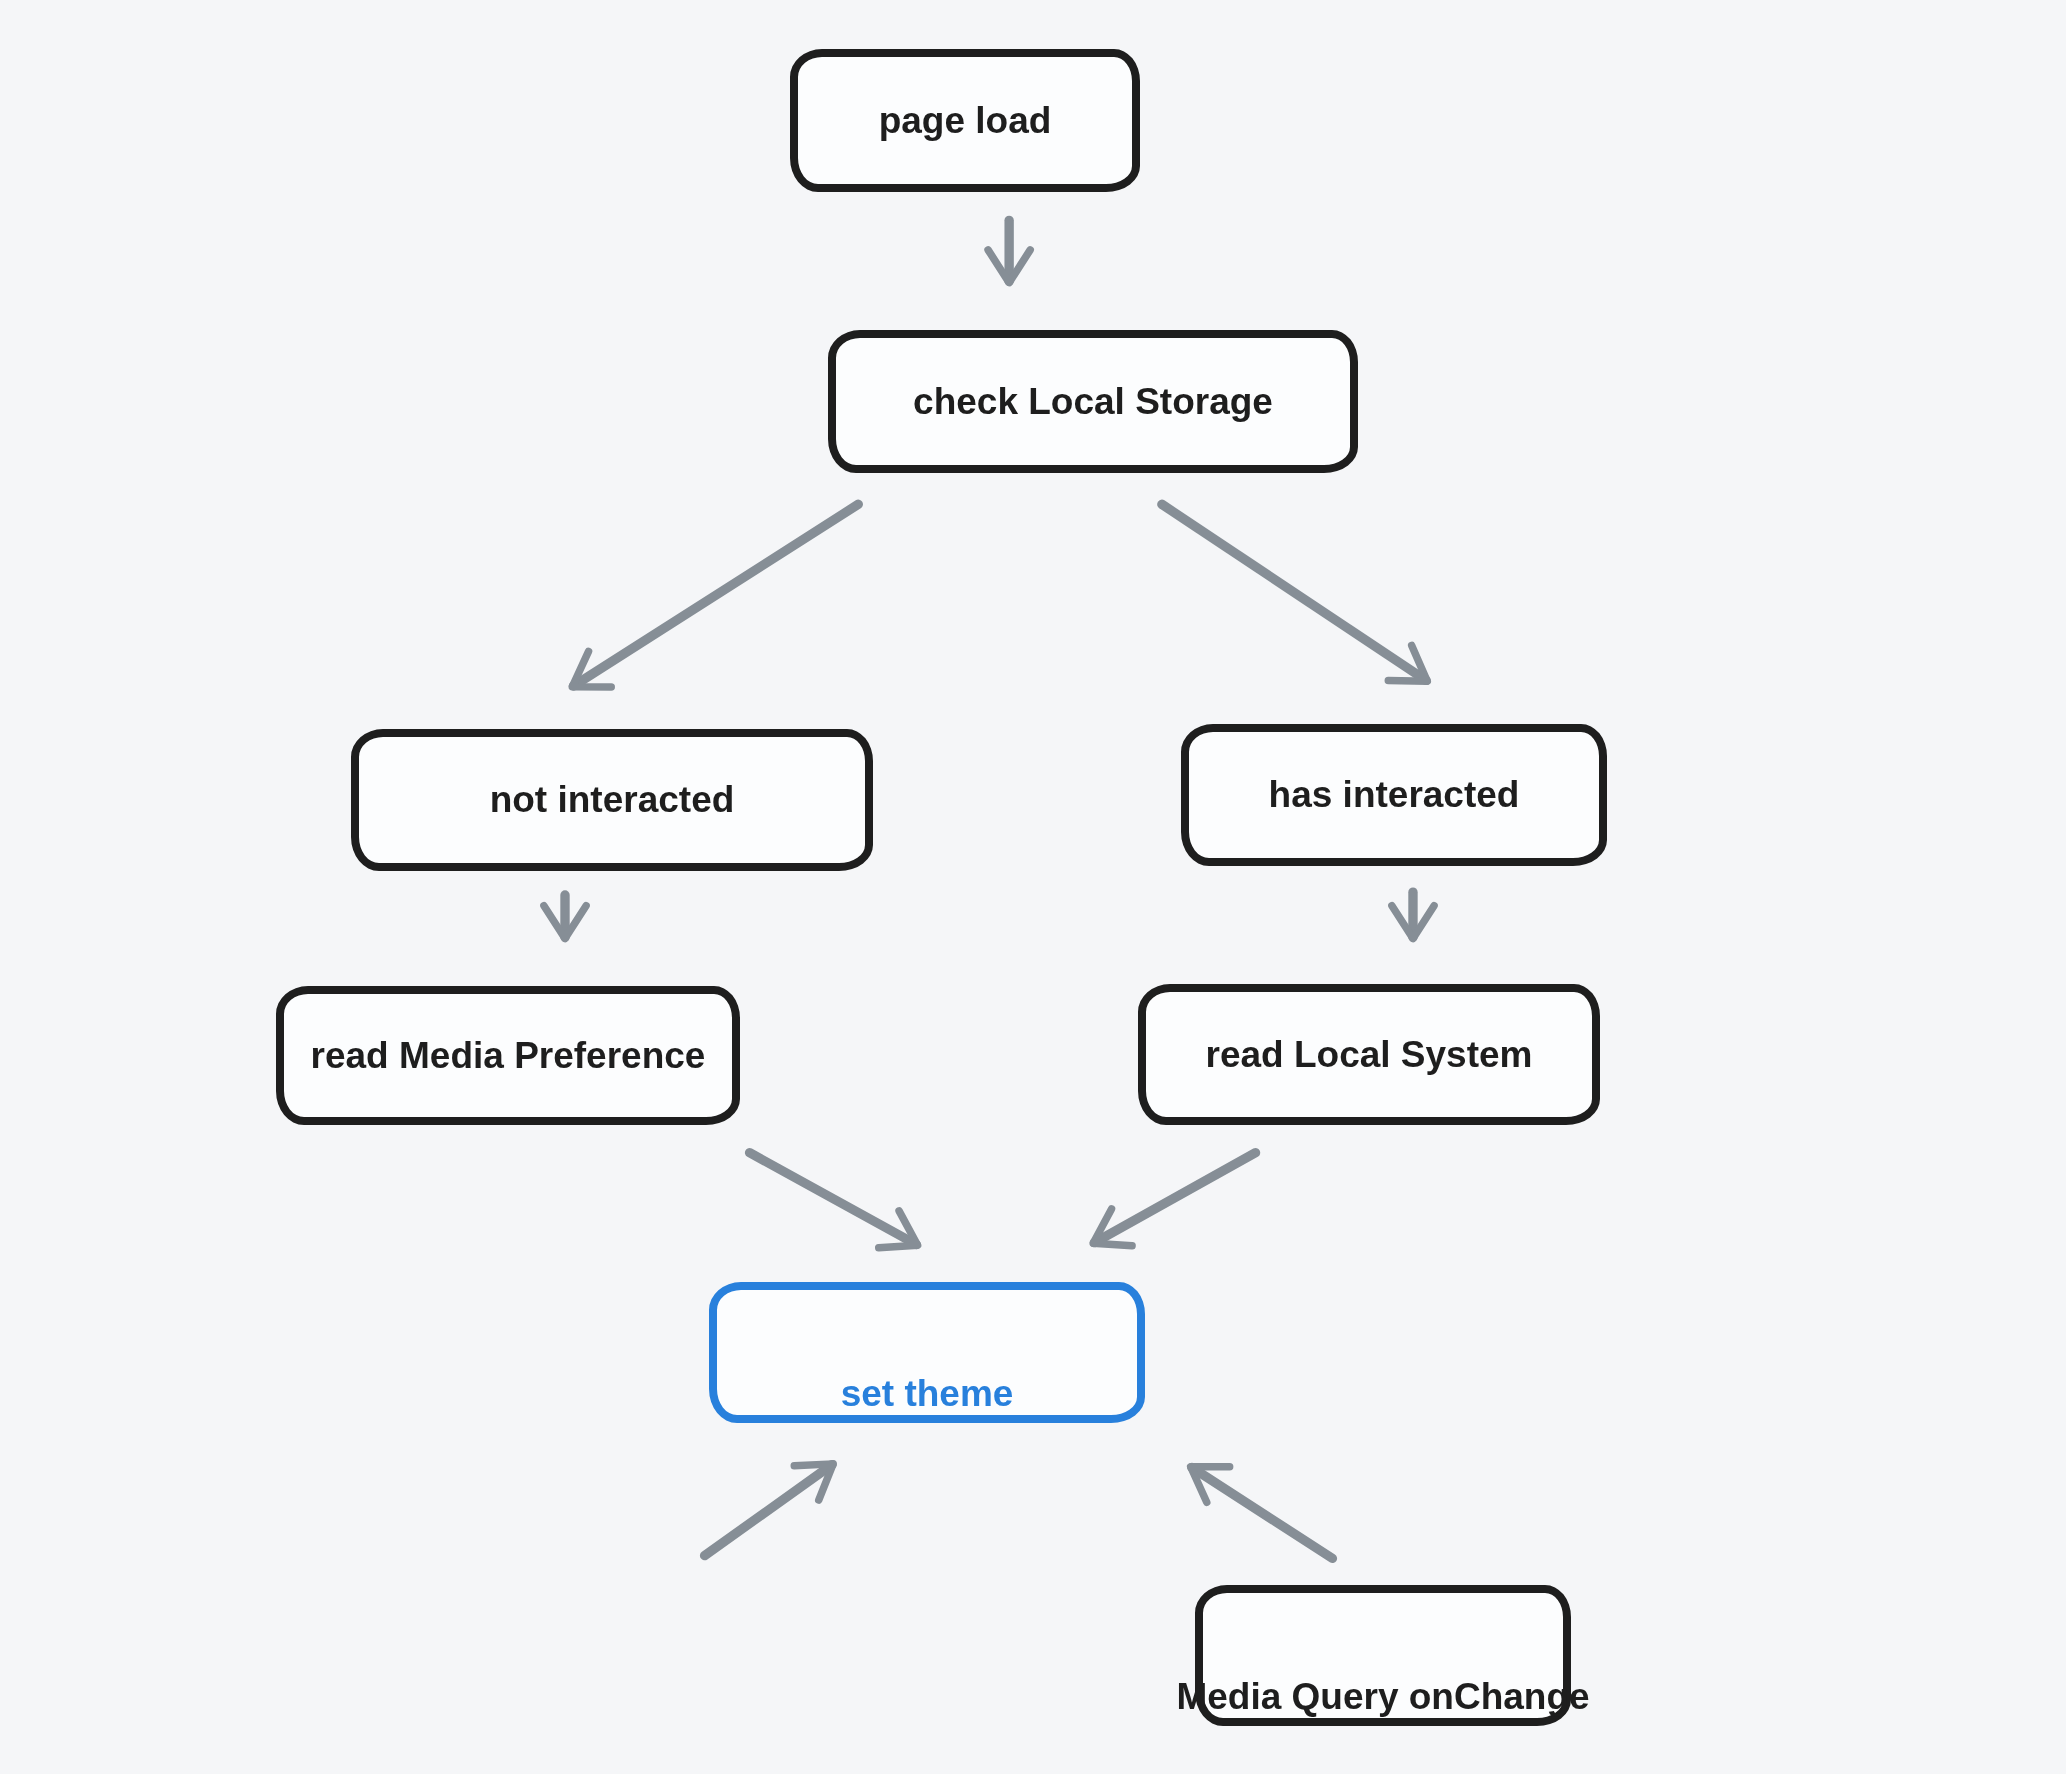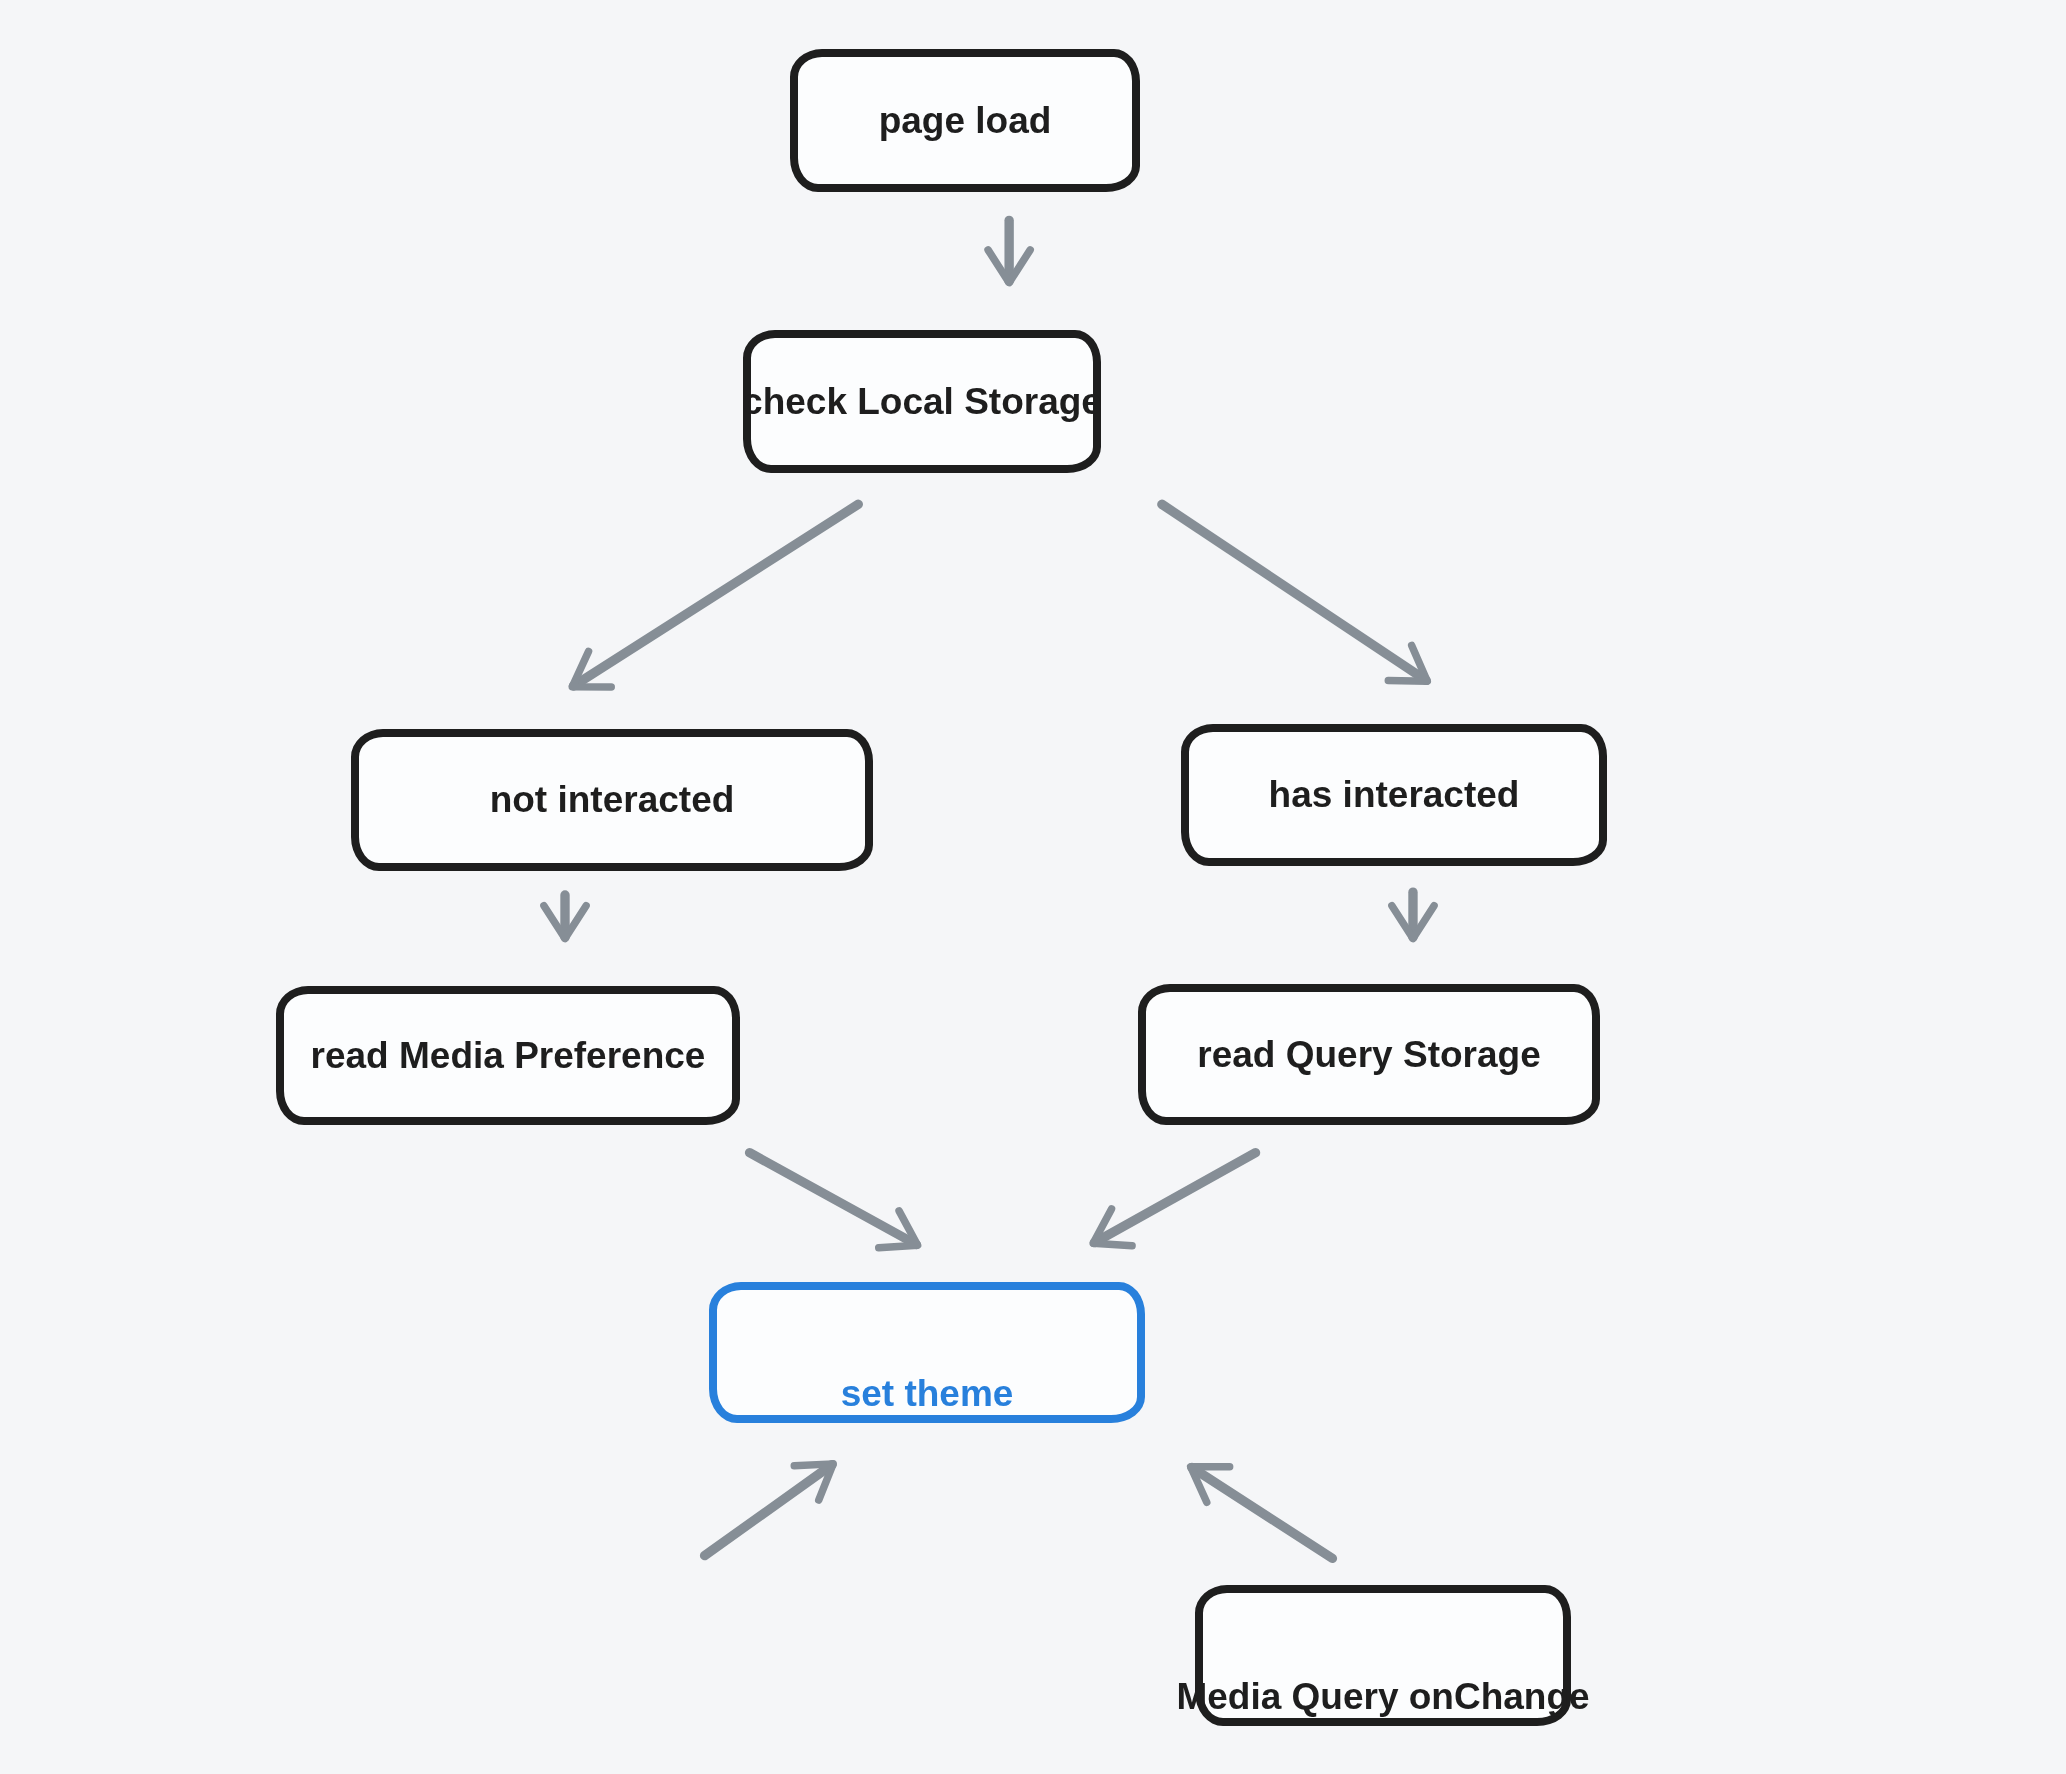--- a/index.html
+++ b/index.html
@@ -35,21 +35,21 @@
     white-space: nowrap;
     text-align: center;
   }
   
   .node { border-radius: 32px 26px 34px 28px / 28px 32px 26px 34px; }
   .node.accent {
     border-color: #2880dc;
     color: #2880dc;
   }
   .n-page-load             { left: 790px;  top: 49px;   width: 350px; height: 143px; }
-  .n-check-local-storage   { left: 743px;  top: 330px;  width: 358px; height: 143px; text-align: center; }
+  .n-check-local-storage   { left: 828px;  top: 330px;  width: 530px; height: 143px; text-align: center; }
   .n-not-interacted        { left: 351px;  top: 729px;  width: 522px; height: 142px; }
   .n-has-interacted        { left: 1181px; top: 724px;  width: 426px; height: 142px; align-items: center; }
   .n-read-system-preference{ left: 276px;  top: 986px; width: 464px; height: 139px; }
   .n-read-local-storage    { left: 1138px; top: 984px; width: 462px; height: 141px; }
   .n-set-theme             { left: 709px;  top: 1282px; width: 436px; height: 141px; align-items: flex-end; }
   .n-onclick               { left: 274px;  top: 1585px; width: 453px; height: 139px; }
   .n-media-query-onchange  { left: 1195px; top: 1585px; width: 376px; height: 141px; align-items: flex-end; }
 </style>
 </head>
 <body>
@@ -89,21 +89,21 @@
 
   <div class="node n-has-interacted">
     <span>has interacted</span>
   </div>
 
   <div class="node n-read-system-preference">
     <span>read Media Preference</span>
   </div>
 
   <div class="node n-read-local-storage">
-    <span>read Query Storage</span>
+    <span>read Local System</span>
   </div>
 
   <div class="node accent n-set-theme">
     <span>set theme</span>
   </div>
 
 
   <div class="node n-media-query-onchange">
     <span>Media Query onChange</span>
   </div>

